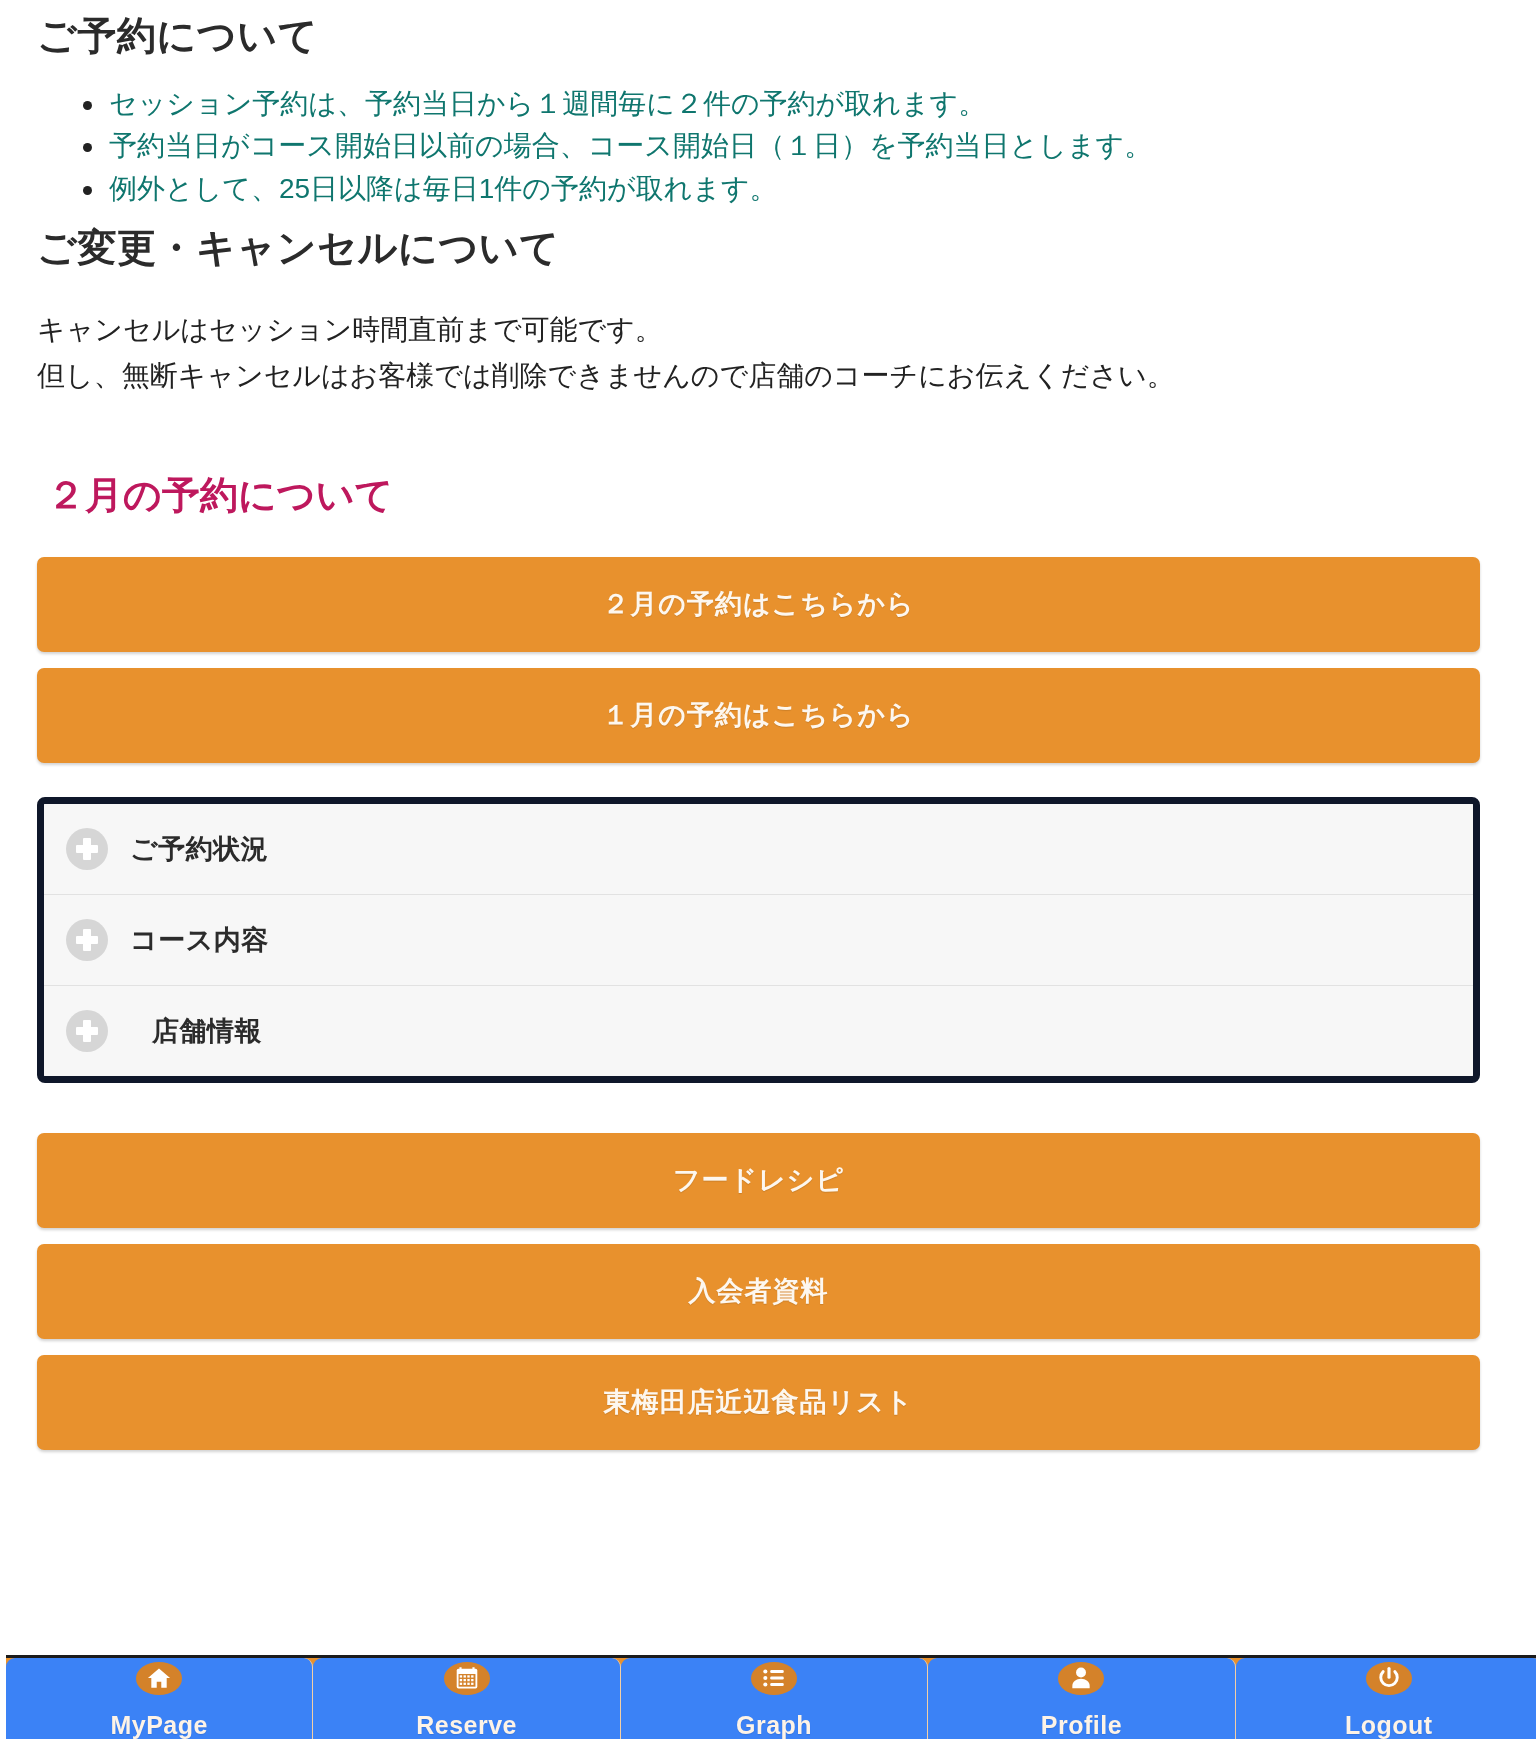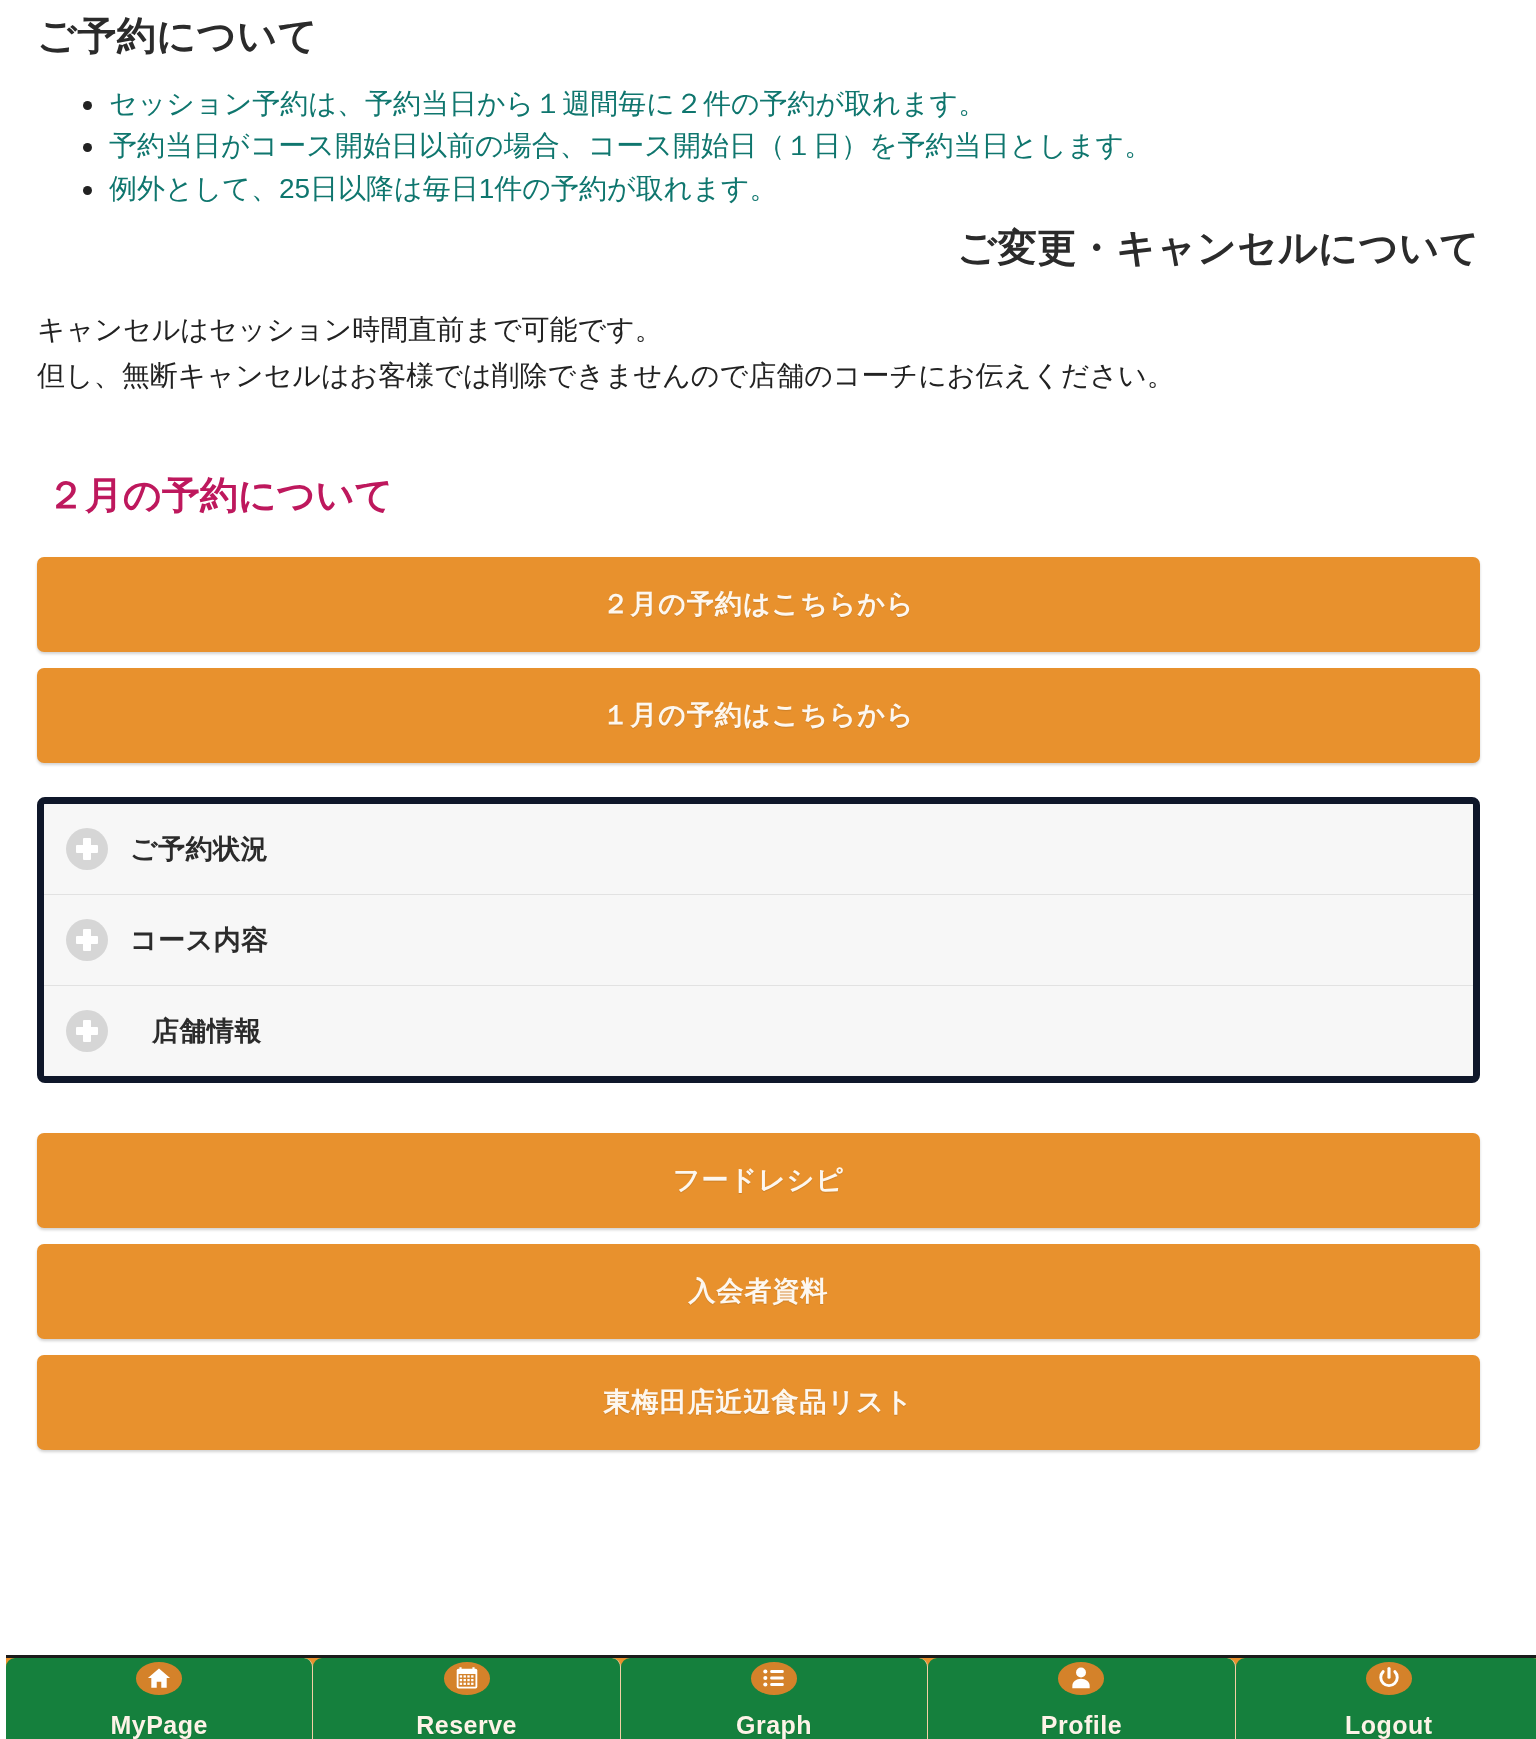--- a/index.html
+++ b/index.html
@@ -43,21 +43,21 @@
   
   .h-sec {
     font-size: 39px;
     font-weight: bold;
     letter-spacing: 0.5px;
     color: #2b2b2b;
     margin: 0;
     line-height: 1.25;
   }
   #heading-reservation { padding-top: 12px; }
-  #heading-change      { padding-top: 14px; text-align: right; }
+  #heading-change      { padding-top: 14px; }
 
   #heading-feb {
     font-size: 38px;
     font-weight: bold;
     color: #be185d;
     margin: 0;
     padding-left: 10px;
     line-height: 1.25;
   }
 
@@ -182,21 +182,21 @@
   }
   .nav-item {
     flex: 1 1 0;
     position: relative;
     display: flex;
     flex-direction: column;
     align-items: center;
     justify-content: flex-start;
     padding-top: 4px;
     cursor: pointer;
-    background: #15803d;
+    background: #3b82f6;
     border-right: 1px solid #f3cfa4;
     border-top-left-radius: 9px;
     border-top-right-radius: 9px;
     gap: 16px;
   }
   .nav-item:last-child { border-right: none; }
   .nav-icon-circle {
     width: 46px;
     height: 46px;
     border-radius: 50%;

